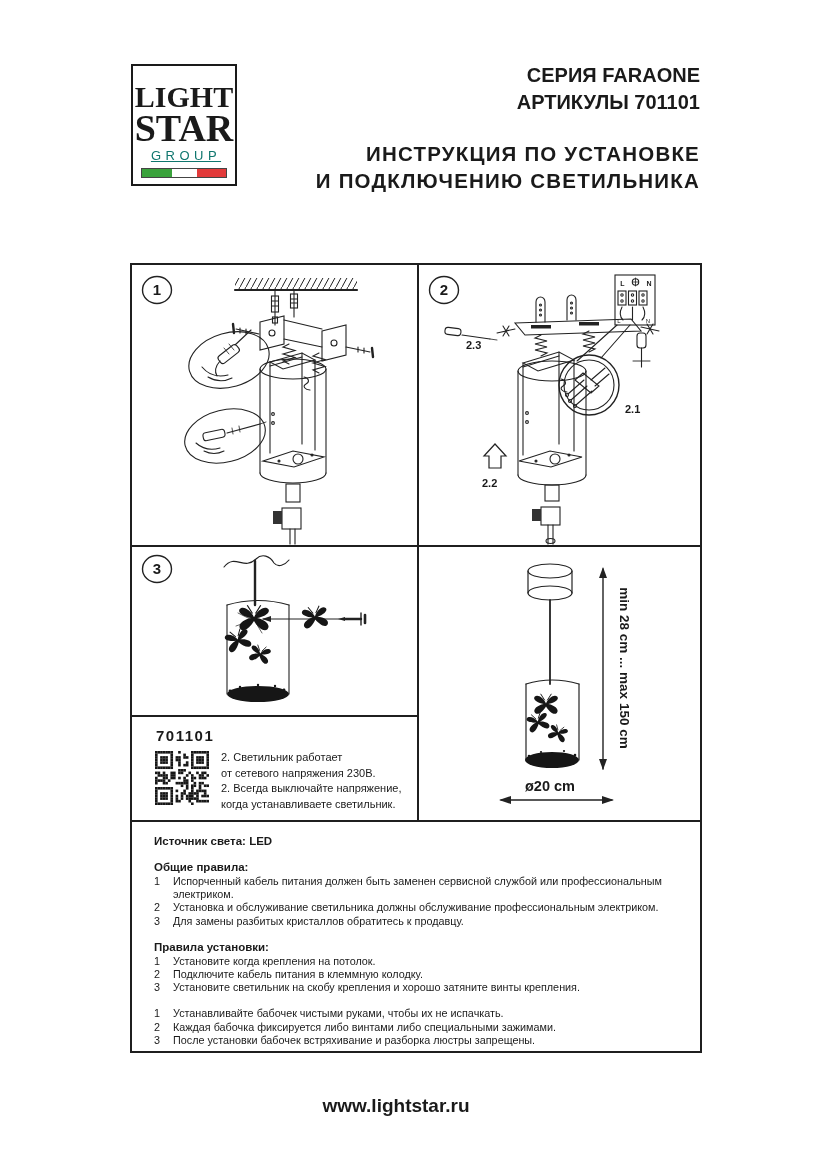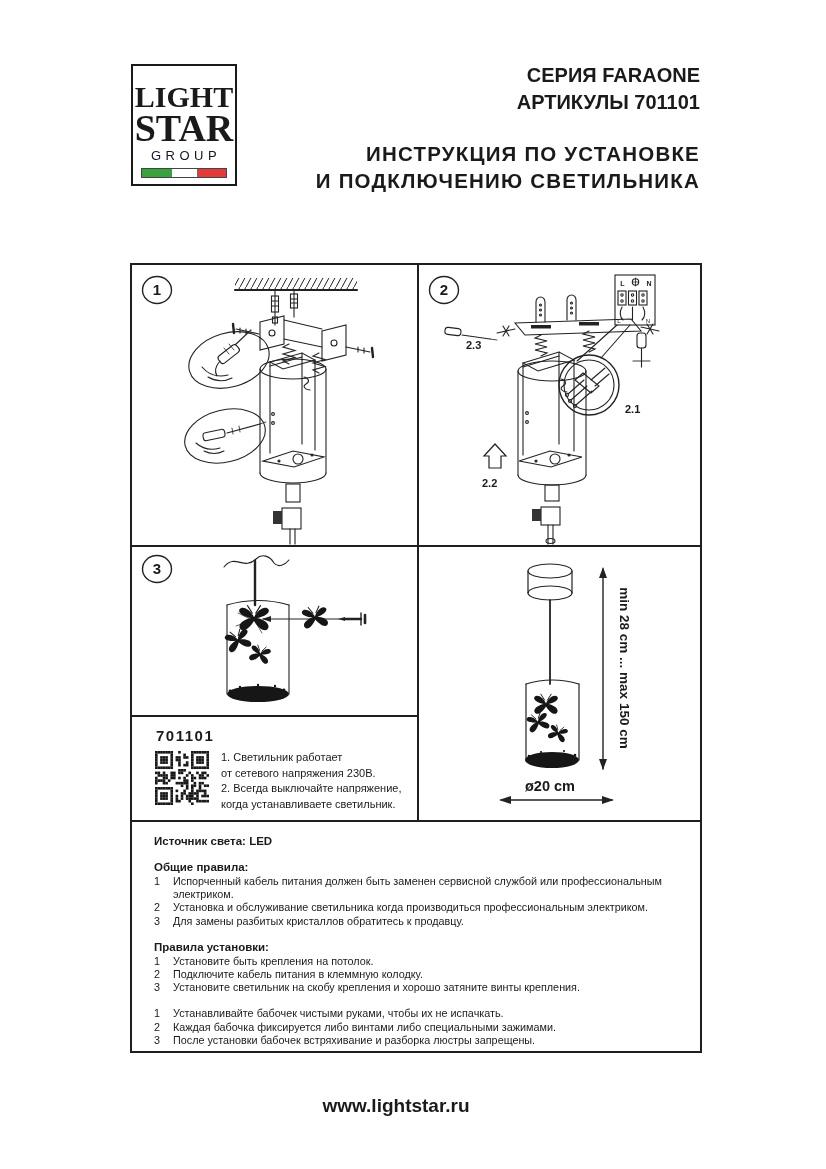--- a/index.html
+++ b/index.html
@@ -7,21 +7,21 @@
     width:826px;height:1169px;position:relative;background:#ffffff;
     font-family:"Liberation Sans",sans-serif;color:#1a1a1a;overflow:hidden;
   }
   
   .logo-box{
     position:absolute;left:131px;top:64px;width:106px;height:122px;
     border:2px solid #1a1a1a;box-sizing:border-box;text-align:center;background:#fff;
   }
   .logo-light{font-family:"Liberation Serif",serif;font-weight:bold;font-size:30px;line-height:30px;margin-top:16px;letter-spacing:0;}
   .logo-star{font-family:"Liberation Serif",serif;font-weight:bold;font-size:38px;line-height:33px;letter-spacing:0;}
-  .logo-group{font-size:13px;letter-spacing:4.5px;color:#0f172a;margin-top:3px;margin-left:4px;}
+  .logo-group{font-size:13px;letter-spacing:4.5px;color:#0f766e;margin-top:3px;margin-left:4px;text-decoration:underline;}
   .logo-flag{display:flex;width:84px;height:8px;margin:5px auto 0 auto;border:1px solid #444;box-sizing:content-box;}
   .logo-flag .seg{height:100%;}
   .hdr{
     position:absolute;right:126px;top:62px;width:460px;text-align:right;
     font-weight:bold;
   }
   .hdr-series{font-size:20px;line-height:27px;}
   .hdr-title{margin-top:24px;font-size:20.5px;line-height:27px;letter-spacing:1.2px;}
   
   .frame{
@@ -525,21 +525,21 @@
         <rect x="9" y="19" width="1.02" height="1.02" fill="#161616"></rect>
         <rect x="13" y="19" width="1.02" height="1.02" fill="#161616"></rect>
         <rect x="16" y="19" width="1.02" height="1.02" fill="#161616"></rect>
         <rect x="17" y="19" width="1.02" height="1.02" fill="#161616"></rect>
         <rect x="18" y="19" width="1.02" height="1.02" fill="#161616"></rect>
         <rect x="19" y="19" width="1.02" height="1.02" fill="#161616"></rect>
         <rect x="20" y="19" width="1.02" height="1.02" fill="#161616"></rect>
         <rect x="14" y="20" width="1.02" height="1.02" fill="#161616"></rect>
       </svg>
     <div class="qr-notes">
-      <div>1. Светильник работает</div>
+      <div>2. Светильник работает</div>
       <div>от сетевого напряжения 230В.</div>
       <div>2. Всегда выключайте напряжение,</div>
       <div>когда устанавливаете светильник.</div>
     </div>
   </div>
 
   <div class="panel" style="left:287px;top:282px;width:285px;height:273px">
     <svg width="285" height="273" viewBox="0 0 285 273">
       <g stroke="#222" fill="none" stroke-width="1.2" stroke-linecap="round">
 
@@ -579,33 +579,33 @@
     <div class="light-source">Источник света: LED</div>
 
     <div class="sect">
       <div class="sect-title">Общие правила:</div>
       <div class="item">
           <span class="num">1</span>
           <span>Испорченный кабель питания должен быть заменен сервисной службой или профессиональным электриком.</span>
         </div>
       <div class="item">
           <span class="num">2</span>
-          <span>Установка и обслуживание светильника когда производиться профессиональным электриком.</span>
+          <span>Установка и обслуживание светильника должны обслуживание профессиональным электриком.</span>
         </div>
       <div class="item">
           <span class="num">3</span>
           <span>Для замены разбитых кристаллов обратитесь к продавцу.</span>
         </div>
     </div>
 
     <div class="sect">
       <div class="sect-title">Правила установки:</div>
       <div class="item">
           <span class="num">1</span>
-          <span>Установите быть крепления на потолок.</span>
+          <span>Установите когда крепления на потолок.</span>
         </div>
       <div class="item">
           <span class="num">2</span>
           <span>Подключите кабель питания в клеммную колодку.</span>
         </div>
       <div class="item">
           <span class="num">3</span>
           <span>Установите светильник на скобу крепления и хорошо затяните винты крепления.</span>
         </div>
     </div>

